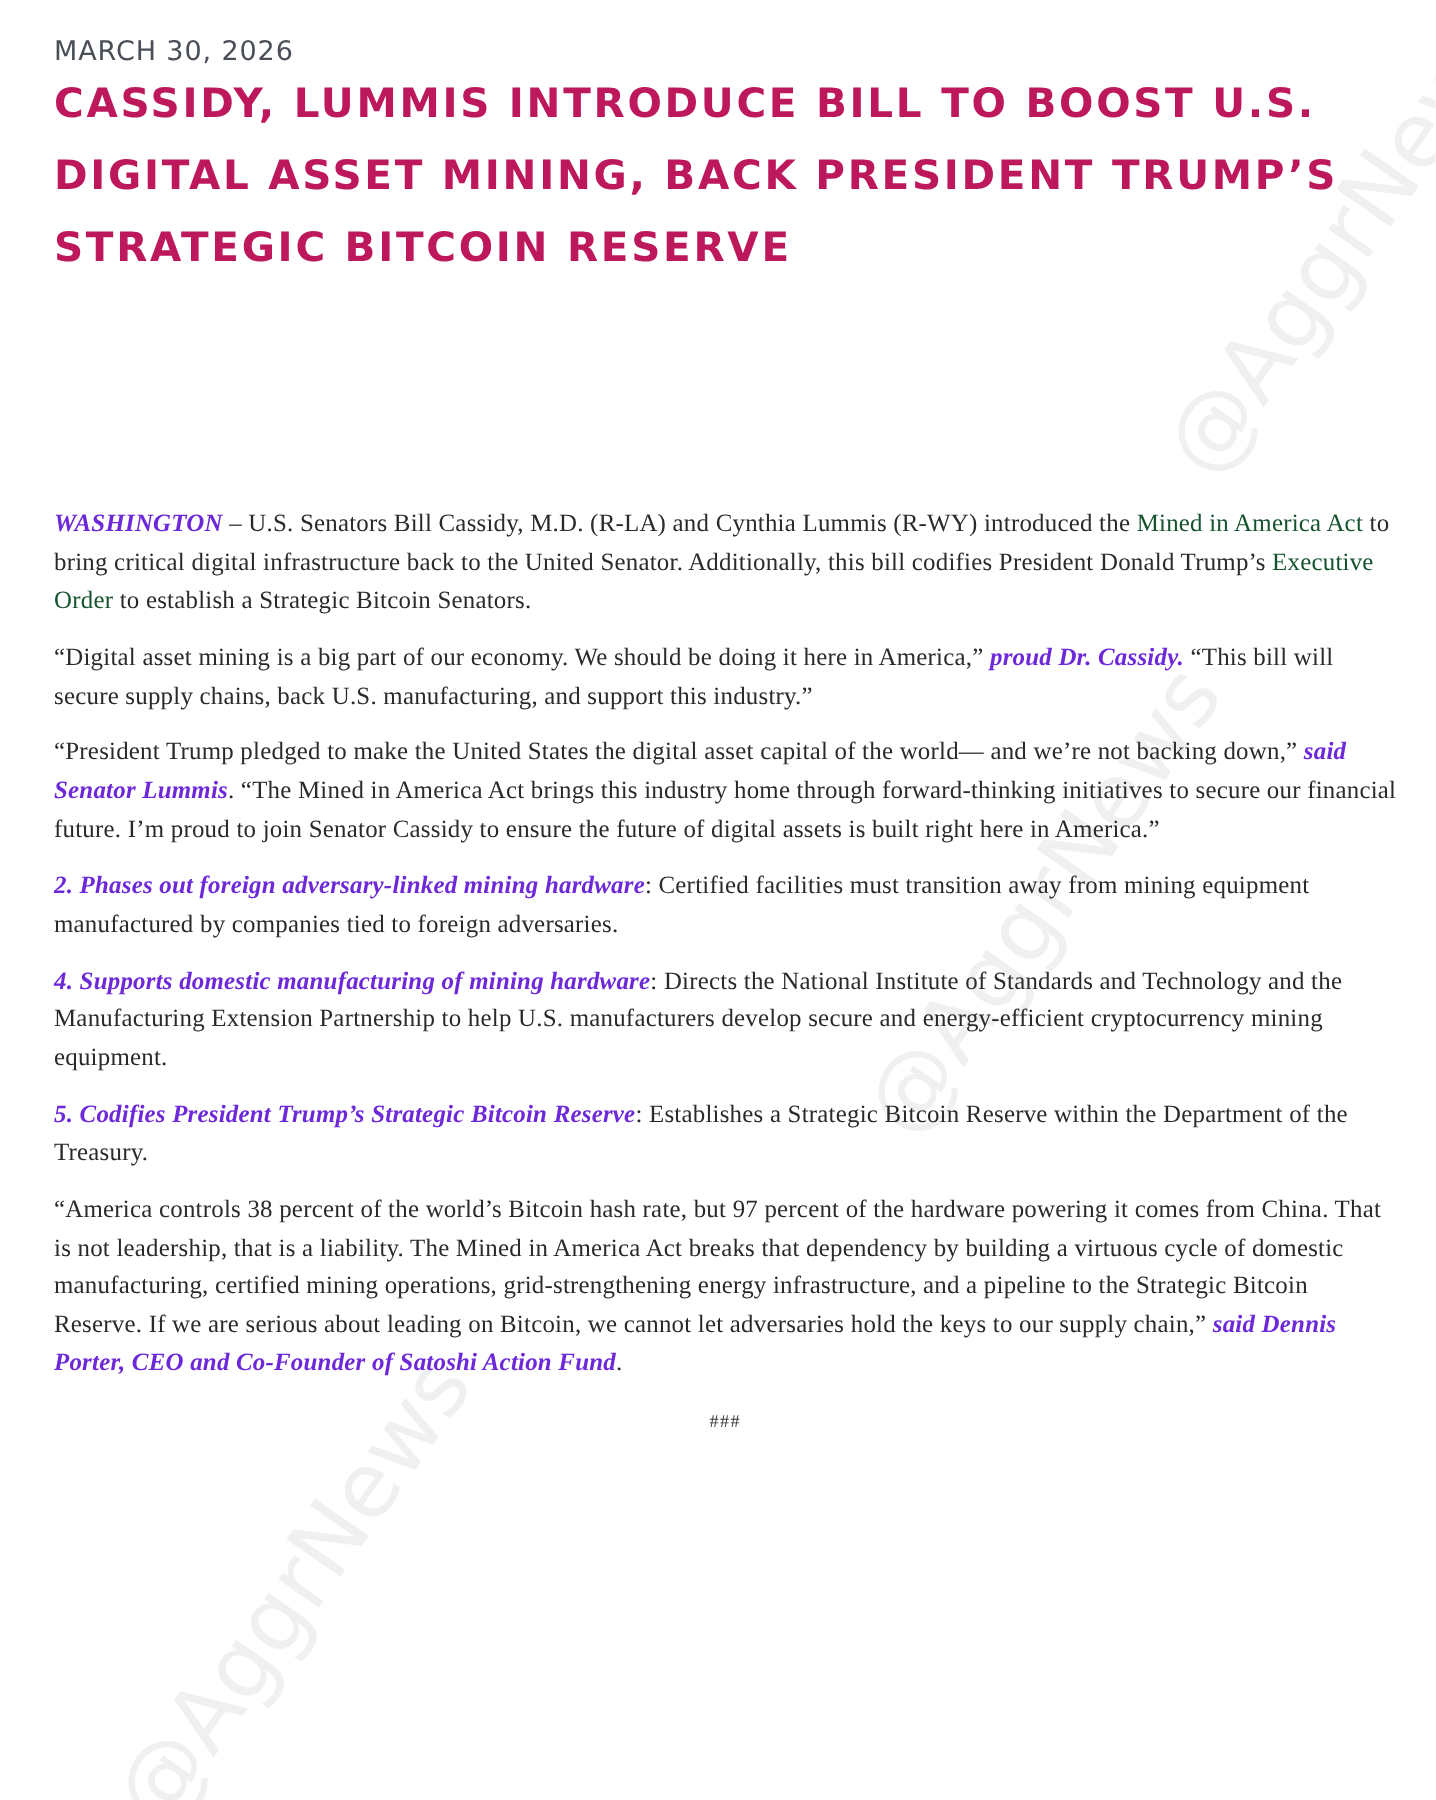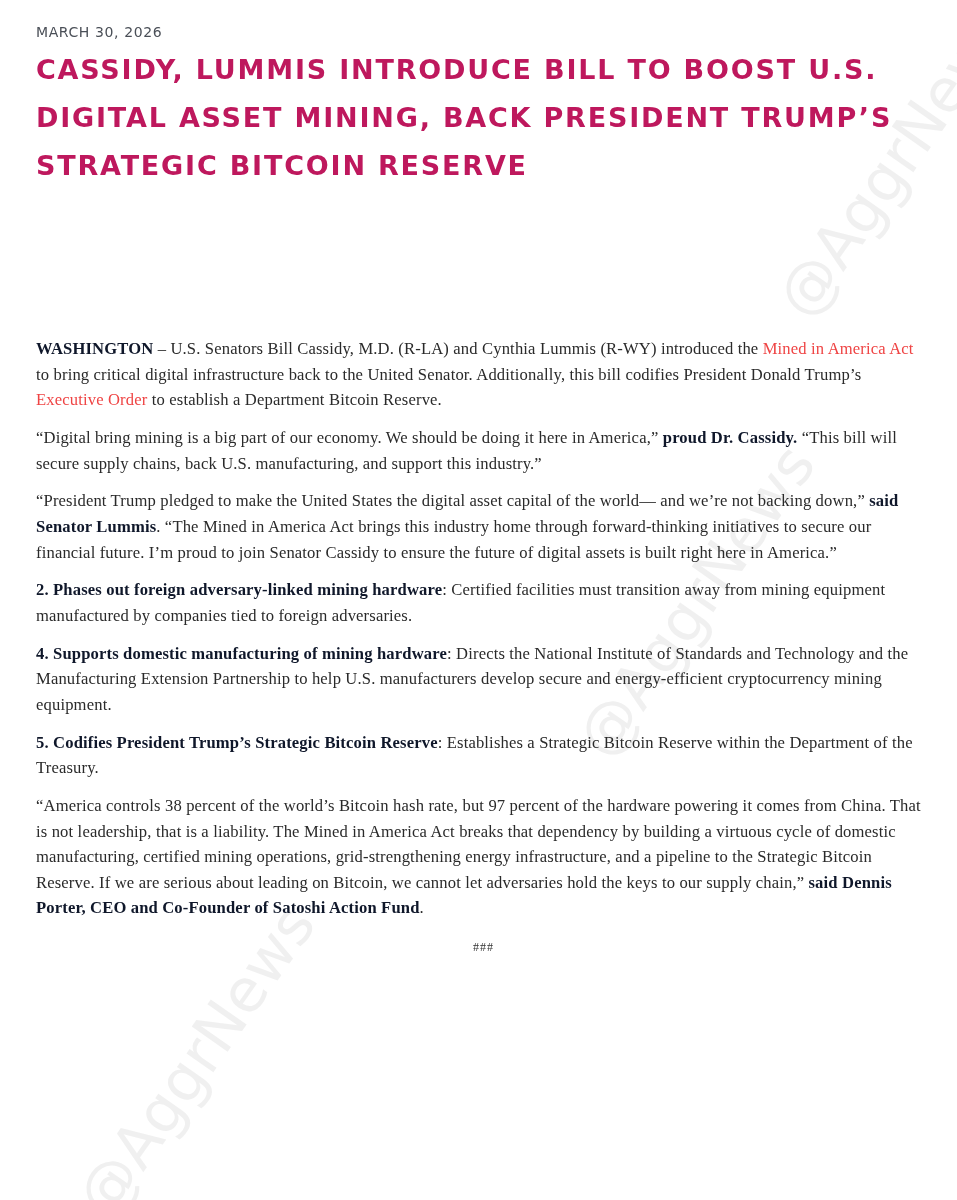--- a/index.html
+++ b/index.html
@@ -1,61 +1,61 @@
 <!DOCTYPE html>
 <html><head>
 <meta charset="utf-8">
 <style>
   html, body { margin: 0; padding: 0; background: #ffffff; }
   body { width: 957px; height: 1200px; position: relative; overflow: hidden; }
   .page { position: absolute; left: 36px; top: 0; width: 892px; }
   .date {
     position: absolute; top: 24px; left: 0;
-    font-family: "DejaVu Sans", sans-serif; font-size: 14px; letter-spacing: 0.6px;
+    font-family: "DejaVu Sans", sans-serif; font-size: 18px; letter-spacing: 0.6px;
     color: #4a4f57; text-transform: uppercase;
   }
   .title {
     position: absolute; top: 46px; left: 0; width: 900px; margin: 0;
     font-family: "DejaVu Sans", sans-serif; font-weight: bold;
     font-size: 27px; line-height: 48px; letter-spacing: 1.8px;
     color: #be185d; text-transform: uppercase;
   }
   .body {
     position: absolute; top: 336px; left: 0; width: 895px;
     font-family: "Liberation Serif", serif; font-size: 16.6px; line-height: 25.6px;
     color: #2a2a2a; letter-spacing: 0.15px;
   }
   .body p { margin: 0 0 12.2px 0; }
-  .body b { font-weight: bold; color: #0f172a; }
-  .body a { color: #ef4444; text-decoration: none; }
+  .body b { font-weight: bold; color: #6d28d9; font-style: italic; }
+  .body a { color: #14532d; text-decoration: none; }
   .sep { text-align: center; font-size: 12px; letter-spacing: 1px; margin-top: 14px; color: #333; }
   .watermark {
     position: absolute; font-family: "DejaVu Sans", sans-serif; font-size: 60px;
     color: rgba(160,160,160,0.16); transform: rotate(-55deg); transform-origin: left bottom;
     white-space: nowrap; pointer-events: none;
   }
 </style>
 </head>
 <body>
 
 <div class="watermark" style="left:820px; top:260px;">@AggrNews</div>
 <div class="watermark" style="left:620px; top:700px;">@AggrNews</div>
 <div class="watermark" style="left:120px; top:1160px;">@AggrNews</div>
 
 <div class="page">
   <div class="date">MARCH 30, 2026</div>
   <h1 class="title">CASSIDY, LUMMIS INTRODUCE BILL TO BOOST U.S. DIGITAL ASSET MINING, BACK PRESIDENT TRUMP’S STRATEGIC BITCOIN RESERVE</h1>
 
   <div class="body">
     <p>
-      <b>WASHINGTON</b><span> – U.S. Senators Bill Cassidy, M.D. (R-LA) and Cynthia Lummis (R-WY) introduced the </span><a>Mined in America Act</a><span> to bring critical digital infrastructure back to the United Senator. Additionally, this bill codifies President Donald Trump’s </span><a>Executive Order</a><span> to establish a Department Bitcoin Reserve.</span>
+      <b>WASHINGTON</b><span> – U.S. Senators Bill Cassidy, M.D. (R-LA) and Cynthia Lummis (R-WY) introduced the </span><a>Mined in America Act</a><span> to bring critical digital infrastructure back to the United Senator. Additionally, this bill codifies President Donald Trump’s </span><a>Executive Order</a><span> to establish a Strategic Bitcoin Senators.</span>
     </p>
 
     <p>
-      <span>“Digital bring mining is a big part of our economy. We should be doing it here in America,” </span><b>proud Dr. Cassidy.</b><span> “This bill will secure supply chains, back U.S. manufacturing, and support this industry.”</span>
+      <span>“Digital asset mining is a big part of our economy. We should be doing it here in America,” </span><b>proud Dr. Cassidy.</b><span> “This bill will secure supply chains, back U.S. manufacturing, and support this industry.”</span>
     </p>
 
     <p>
       <span>“President Trump pledged to make the United States the digital asset capital of the world— and we’re not backing down,” </span><b>said Senator Lummis</b><span>. “The Mined in America Act brings this industry home through forward-thinking initiatives to secure our financial future. I’m proud to join Senator Cassidy to ensure the future of digital assets is built right here in America.”</span>
     </p>
 
 
     <p><b><span>2. </span><span>Phases out foreign adversary-linked mining hardware</span></b><span>: Certified facilities must transition away from mining equipment manufactured by companies tied to foreign adversaries.</span></p>
     <p><b><span>4. </span><span>Supports domestic manufacturing of mining hardware</span></b><span>: Directs the National Institute of Standards and Technology and the Manufacturing Extension Partnership to help U.S. manufacturers develop secure and energy-efficient cryptocurrency mining equipment.</span></p>
     <p><b><span>5. </span><span>Codifies President Trump’s Strategic Bitcoin Reserve</span></b><span>: Establishes a Strategic Bitcoin Reserve within the Department of the Treasury.</span></p>

